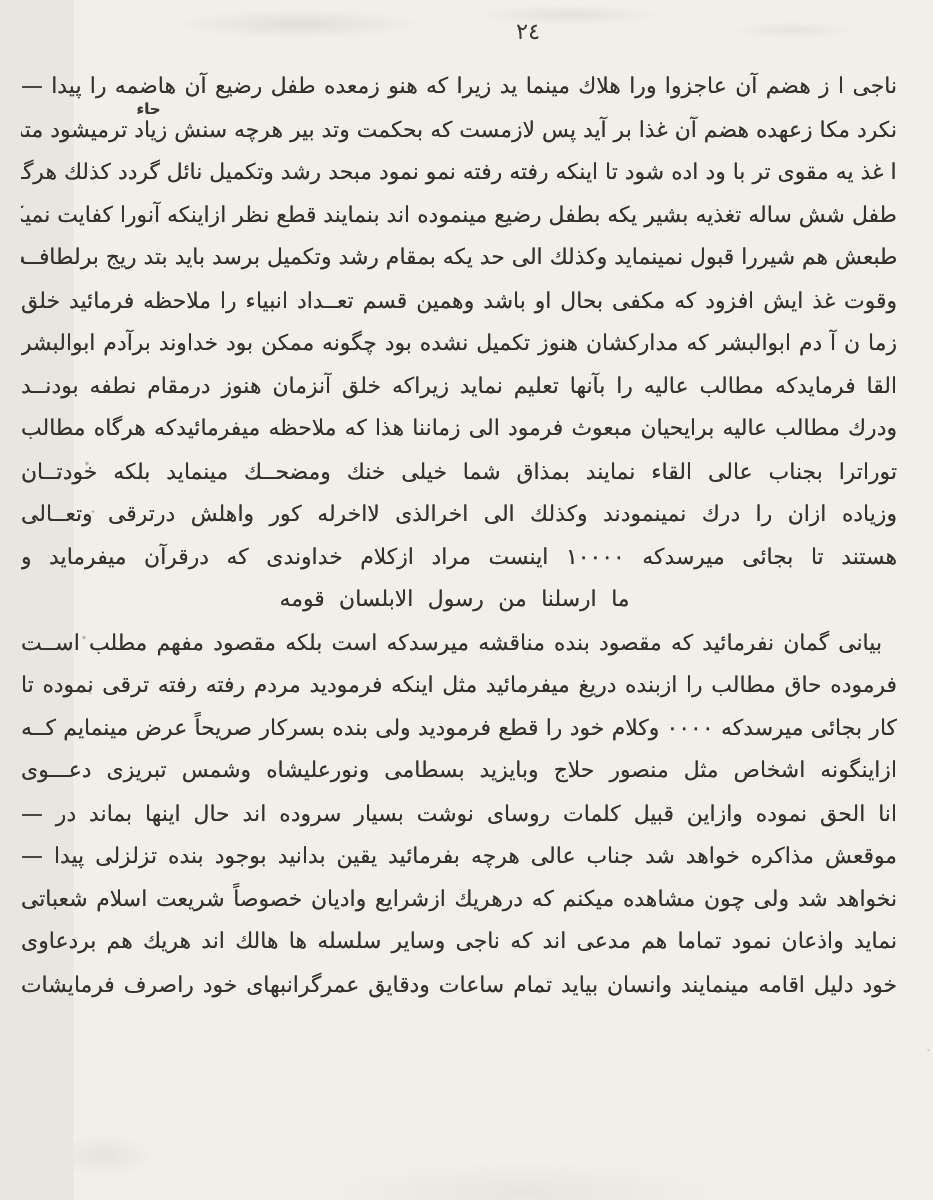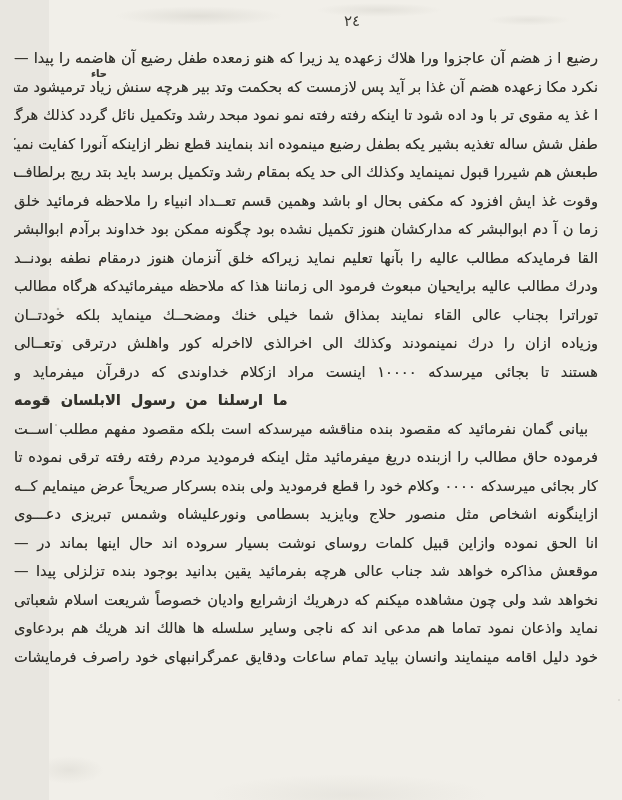--- a/index.html
+++ b/index.html
@@ -59,45 +59,44 @@
     text-shadow: 0 0 0.4px rgba(50,49,44,0.65);
   }
   .line.body {
     text-align: justify;
     text-align-last: justify;
   }
   .line.indent {
     padding-right: 10px;
   }
   .line.quote {
-    text-align: left;
+    text-align: center;
     padding-right: 6px;
     letter-spacing: 1px;
     word-spacing: 5px;
-    font-weight: bold;
   }
   .interlinear-note {
     position: absolute;
     top: 68px;
     left: 42px;
     font-size: 10px;
     color: #3a3933;
     text-shadow: 0 0 0.4px rgba(50,49,44,0.6);
     font-weight: bold;
   }
 </style>
 </head>
 <body>
 
 <div class="page">
 
   <div class="page-number">٢٤</div>
 
   <div class="text-block">
-      <div class="line body">رضيع ا ز هضم آن عاجزوا ورا هلاك زعهده يد زيرا كه هنو زمعده طفل رضيع آن هاضمه را پيدا —</div>
+      <div class="line body">ناجى ا ز هضم آن عاجزوا ورا هلاك مينما يد زيرا كه هنو زمعده طفل رضيع آن هاضمه را پيدا —</div>
       <div class="line body">نكرد مكا زعهده هضم آن غذا بر آيد پس لازمست كه بحكمت وتد بير هرچه سنش زياد ترميشود متذر</div>
       <div class="line body">ا غذ يه مقوى تر با ود اده شود تا اينكه رفته رفته نمو نمود مبحد رشد وتكميل نائل گردد كذلك هرگــاه</div>
       <div class="line body">طفل شش ساله تغذيه بشير يكه بطفل رضيع مينموده اند بنمايند قطع نظر ازاينكه آنورا كفايت نميكنــد</div>
       <div class="line body">طبعش هم شيررا قبول نمينمايد وكذلك الى حد يكه بمقام رشد وتكميل برسد بايد بتد ريج برلطافــت</div>
       <div class="line body">وقوت غذ ايش افزود كه مكفى بحال او باشد وهمين قسم تعــداد انبياء را ملاحظه فرمائيد خلق</div>
       <div class="line body">زما ن آ دم ابوالبشر كه مداركشان هنوز تكميل نشده بود چگونه ممكن بود خداوند برآدم ابوالبشر</div>
       <div class="line body">القا فرمايدكه مطالب عاليه را بآنها تعليم نمايد زيراكه خلق آنزمان هنوز درمقام نطفه بودنــد</div>
       <div class="line body">ودرك مطالب عاليه برايحيان مبعوث فرمود الى زماننا هذا كه ملاحظه ميفرمائيدكه هرگاه مطالب</div>
       <div class="line body">توراترا بجناب عالى القاء نمايند بمذاق شما خيلى خنك ومضحــك مينمايد بلكه خودتــان</div>
       <div class="line body">وزياده ازان را درك نمينمودند وكذلك الى اخرالذى لااخرله كور واهلش درترقى وتعــالى</div>

